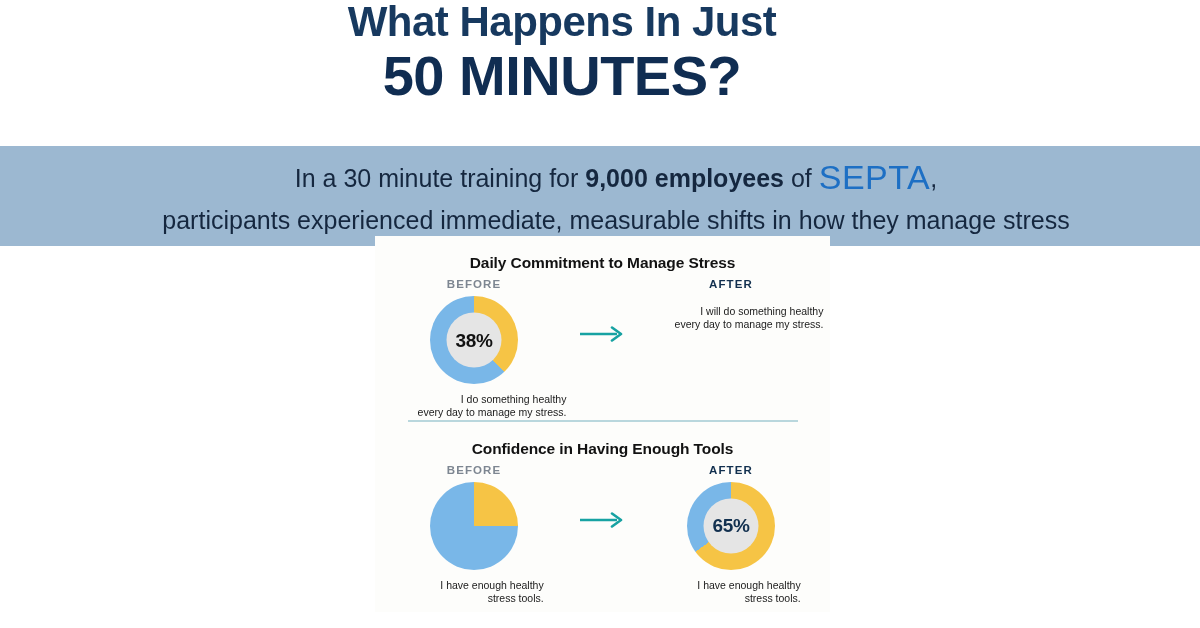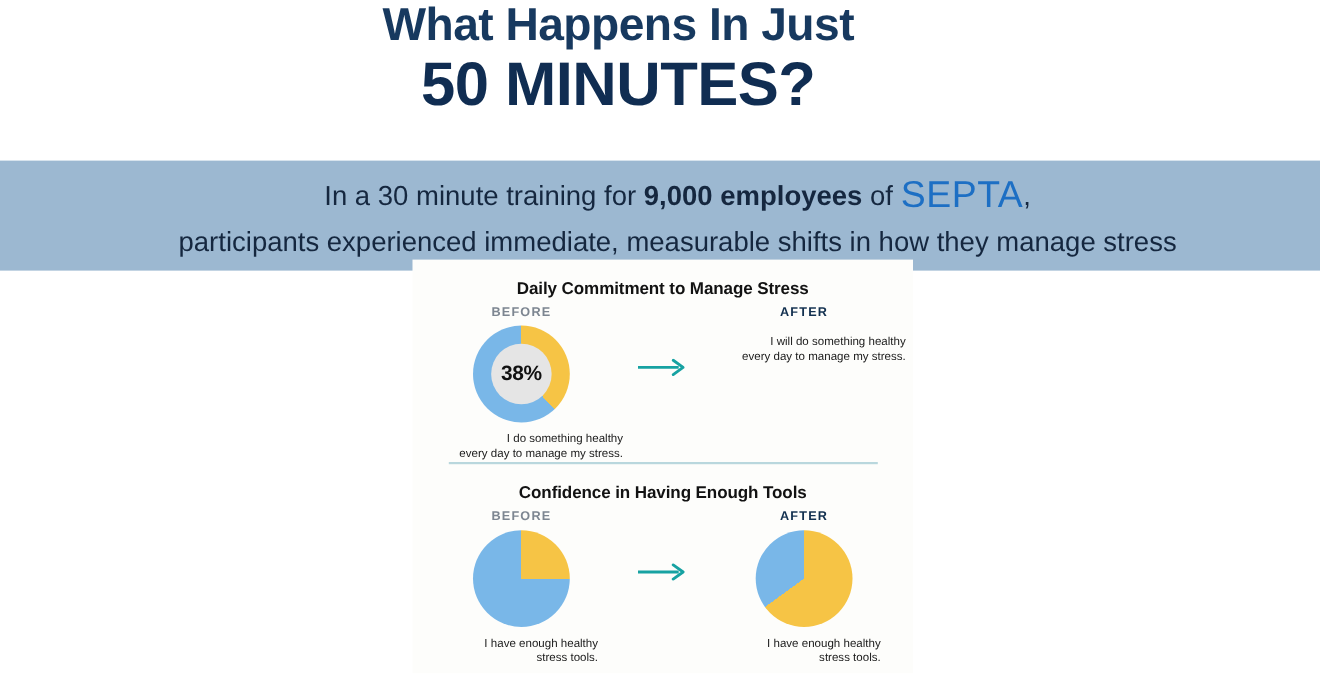--- a/index.html
+++ b/index.html
@@ -249,20 +249,23 @@
             <line x1="1" y1="8" x2="38" y2="8" stroke="#17a2a2" stroke-width="2.6"></line>
             <polyline points="33,1.5 42,8 33,14.5" fill="none" stroke="#17a2a2" stroke-width="2.6" stroke-linecap="round" stroke-linejoin="round"></polyline>
           </svg>
         </span>
       </div>
 
       <div class="side">
         <div class="ba-label after">AFTER</div>
         <div class="donut-wrap">
           <div class="donut" id="d3" style="background: conic-gradient(rgb(246, 196, 69) 0deg, rgb(246, 196, 69) 234deg, rgb(121, 183, 232) 234deg, rgb(121, 183, 232) 360deg);"></div>
+          <div class="donut-hole">
+            <span class="donut-value navy">65%</span>
+          </div>
         </div>
         <div class="caption">
           <span>I have enough healthy</span><b></b><span></span><br>
           <span>stress tools.</span>
         </div>
       </div>
 
     </div>
   </div>
 

